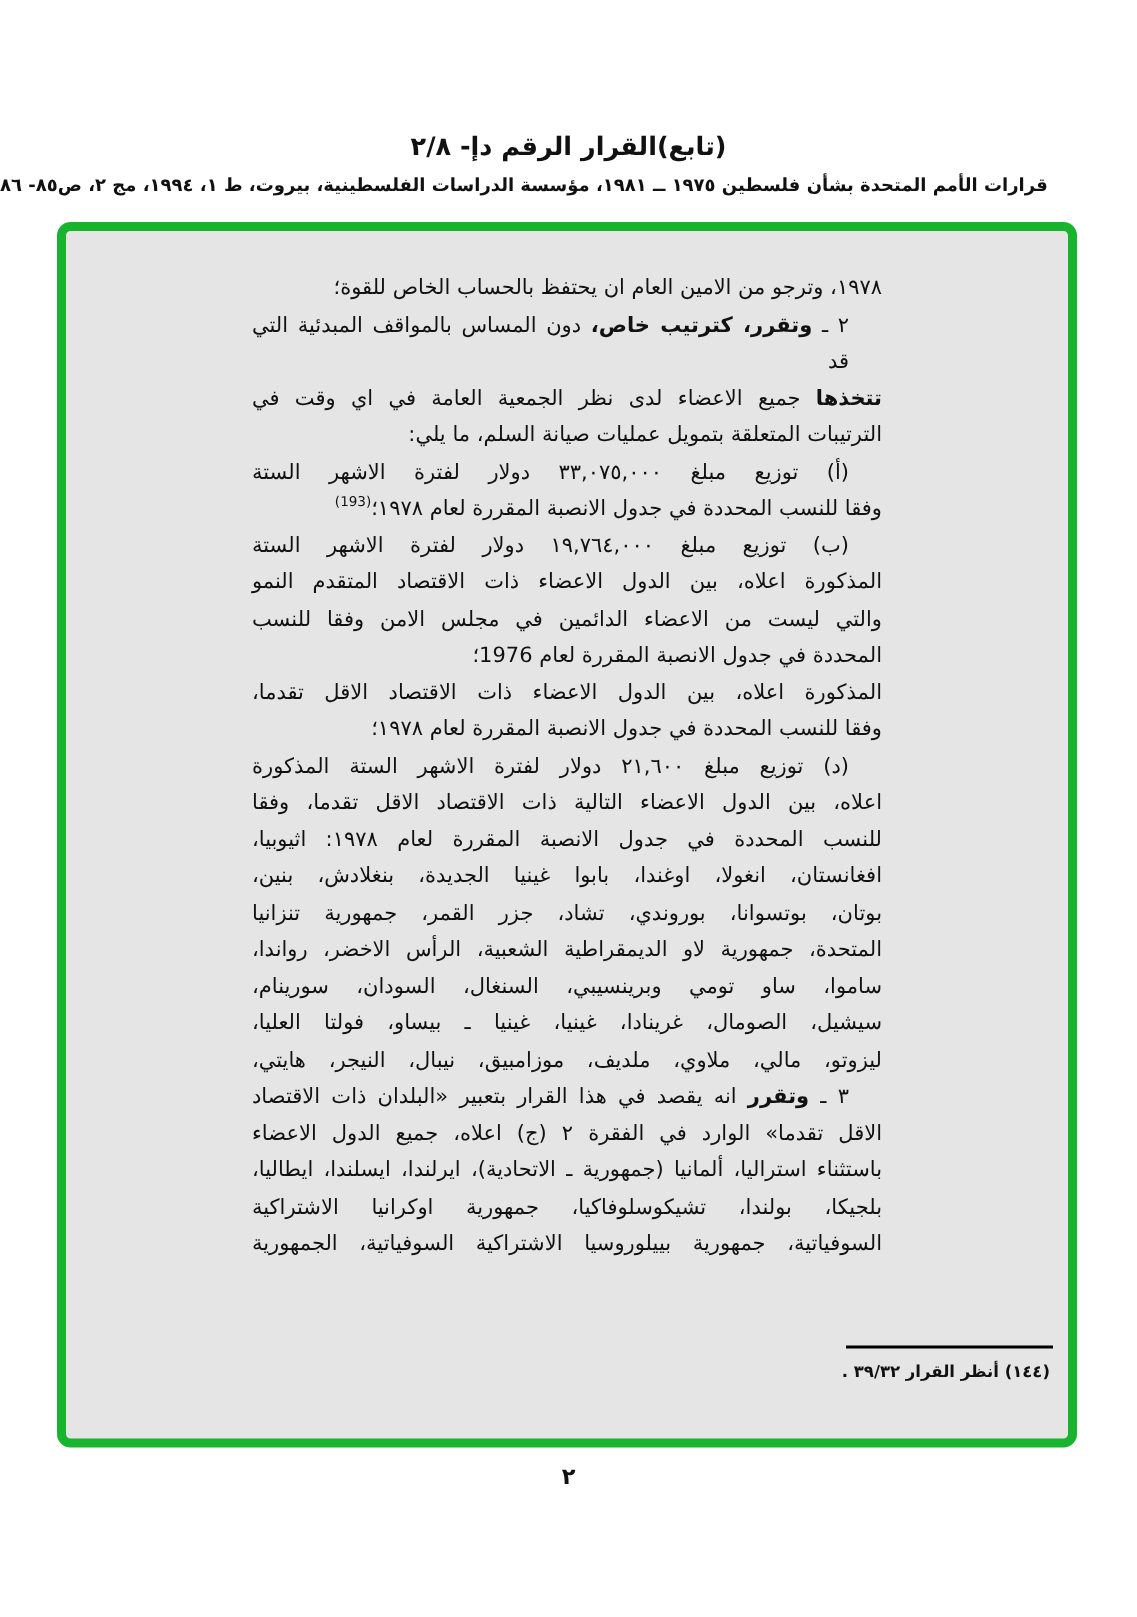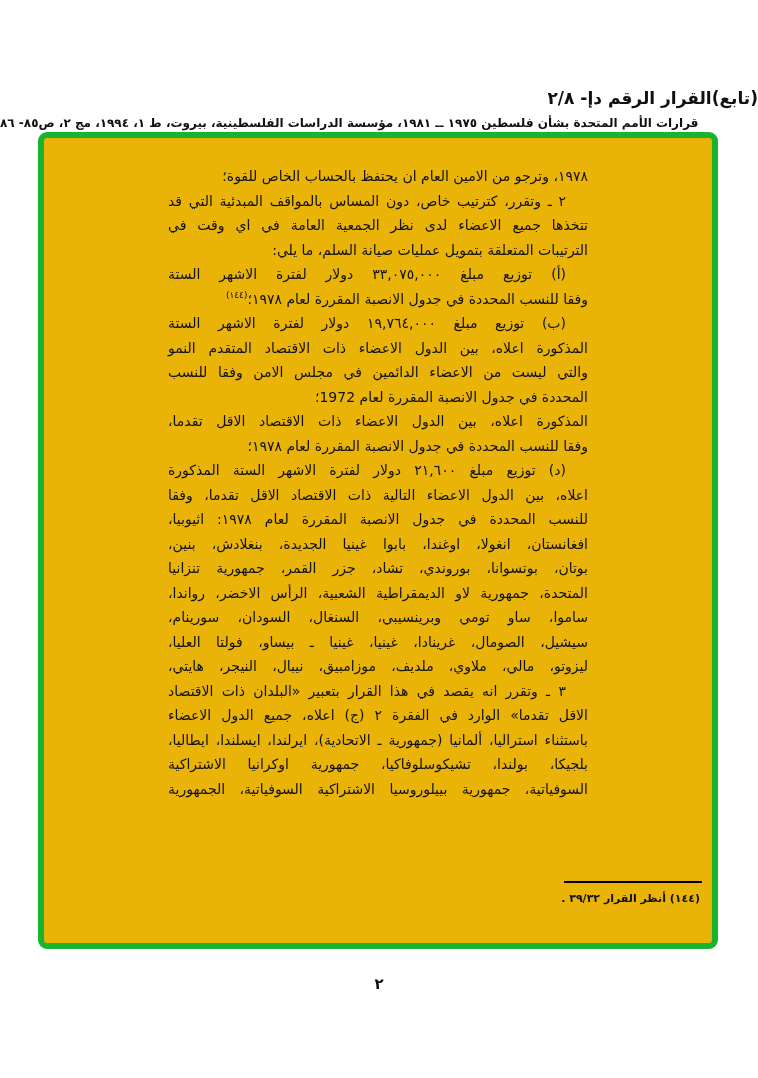--- a/index.html
+++ b/index.html
@@ -10,66 +10,66 @@
     background: #ffffff;
     font-family: "DejaVu Sans", sans-serif;
     color: #111;
     overflow: hidden;
   }
   .doc-title {
     position: absolute;
     top: 88px;
     left: 0;
     width: 100%;
-    text-align: right;
+    text-align: center;
     direction: rtl;
     font-size: 17px;
     font-weight: 700;
     letter-spacing: 0.2px;
   }
   .doc-source {
     position: absolute;
     top: 116px;
     left: 0;
     width: 100%;
     text-align: left;
     direction: rtl;
     font-size: 12px;
     font-weight: 700;
     letter-spacing: 0.1px;
     white-space: nowrap;
   }
   .frame {
     position: absolute;
     left: 38px;
-    top: 132px;
+    top: 148px;
     width: 680px;
     height: 817px;
     box-sizing: border-box;
     border: 6px solid #18b42e;
     border-radius: 9px;
-    background: #eab308;
+    background: #e5e5e5;
   }
   .textcol {
     direction: rtl;
     width: 420px;
     margin: 26px auto 0 auto;
     font-size: 14px;
     line-height: 24.5px;
   }
   .tline {
     text-align: justify;
     text-align-last: justify;
   }
   .tline.end {
     text-align: right;
     text-align-last: right;
   }
   .tline.ind { padding-right: 22px; }
-  .b { font-weight: 400; margin-top: 20px; }
+  .b { font-weight: 700; margin-top: 20px; }
   sup {
     font-size: 9px;
     line-height: 0;
     vertical-align: 6px;
   }
   .fn-rule {
     position: absolute;
     top: 743px;
     right: 10px;
     width: 138px;
@@ -106,25 +106,25 @@
   <div class="doc-source">قرارات الأمم المتحدة بشأن فلسطين ١٩٧٥ ــ ١٩٨١، مؤسسة الدراسات الفلسطينية، بيروت، ط ١، ١٩٩٤، مج ٢، ص٨٥- ٨٦</div>
 
   <div class="frame">
 
     <div class="textcol">
         <div class="tline end"><span>١٩٧٨، وترجو من الامين العام ان يحتفظ بالحساب الخاص للقوة؛</span></div>
         <div class="tline ind"><span>٢ ـ </span><span class="b">وتقرر، كترتيب خاص،</span><span> دون المساس بالمواقف المبدئية التي قد</span></div>
         <div class="tline"><span class="b">تتخذها</span><span> جميع الاعضاء لدى نظر الجمعية العامة في اي وقت في</span></div>
         <div class="tline end"><span>الترتيبات المتعلقة بتمويل عمليات صيانة السلم، ما يلي:</span></div>
         <div class="tline ind"><span>(أ) توزيع مبلغ ٣٣,٠٧٥,٠٠٠ دولار لفترة الاشهر الستة</span></div>
-        <div class="tline end"><span>وفقا للنسب المحددة في جدول الانصبة المقررة لعام ١٩٧٨؛</span><sup>(١٤٤)</sup></div>
+        <div class="tline end"><span>وفقا للنسب المحددة في جدول الانصبة المقررة لعام ١٩٧٨؛</span><sup>(193)</sup></div>
         <div class="tline ind"><span>(ب) توزيع مبلغ ١٩,٧٦٤,٠٠٠ دولار لفترة الاشهر الستة</span></div>
         <div class="tline"><span>المذكورة اعلاه، بين الدول الاعضاء ذات الاقتصاد المتقدم النمو</span></div>
         <div class="tline"><span>والتي ليست من الاعضاء الدائمين في مجلس الامن وفقا للنسب</span></div>
-        <div class="tline end"><span>المحددة في جدول الانصبة المقررة لعام 1972؛</span></div>
+        <div class="tline end"><span>المحددة في جدول الانصبة المقررة لعام 1976؛</span></div>
         <div class="tline"><span>المذكورة اعلاه، بين الدول الاعضاء ذات الاقتصاد الاقل تقدما،</span></div>
         <div class="tline end"><span>وفقا للنسب المحددة في جدول الانصبة المقررة لعام ١٩٧٨؛</span></div>
         <div class="tline ind"><span>(د) توزيع مبلغ ٢١,٦٠٠ دولار لفترة الاشهر الستة المذكورة</span></div>
         <div class="tline"><span>اعلاه، بين الدول الاعضاء التالية ذات الاقتصاد الاقل تقدما، وفقا</span></div>
         <div class="tline"><span>للنسب المحددة في جدول الانصبة المقررة لعام ١٩٧٨: اثيوبيا،</span></div>
         <div class="tline"><span>افغانستان، انغولا، اوغندا، بابوا غينيا الجديدة، بنغلادش، بنين،</span></div>
         <div class="tline"><span>بوتان، بوتسوانا، بوروندي، تشاد، جزر القمر، جمهورية تنزانيا</span></div>
         <div class="tline"><span>المتحدة، جمهورية لاو الديمقراطية الشعبية، الرأس الاخضر، رواندا،</span></div>
         <div class="tline"><span>ساموا، ساو تومي وبرينسيبي، السنغال، السودان، سورينام،</span></div>
         <div class="tline"><span>سيشيل، الصومال، غرينادا، غينيا، غينيا ـ بيساو، فولتا العليا،</span></div>

